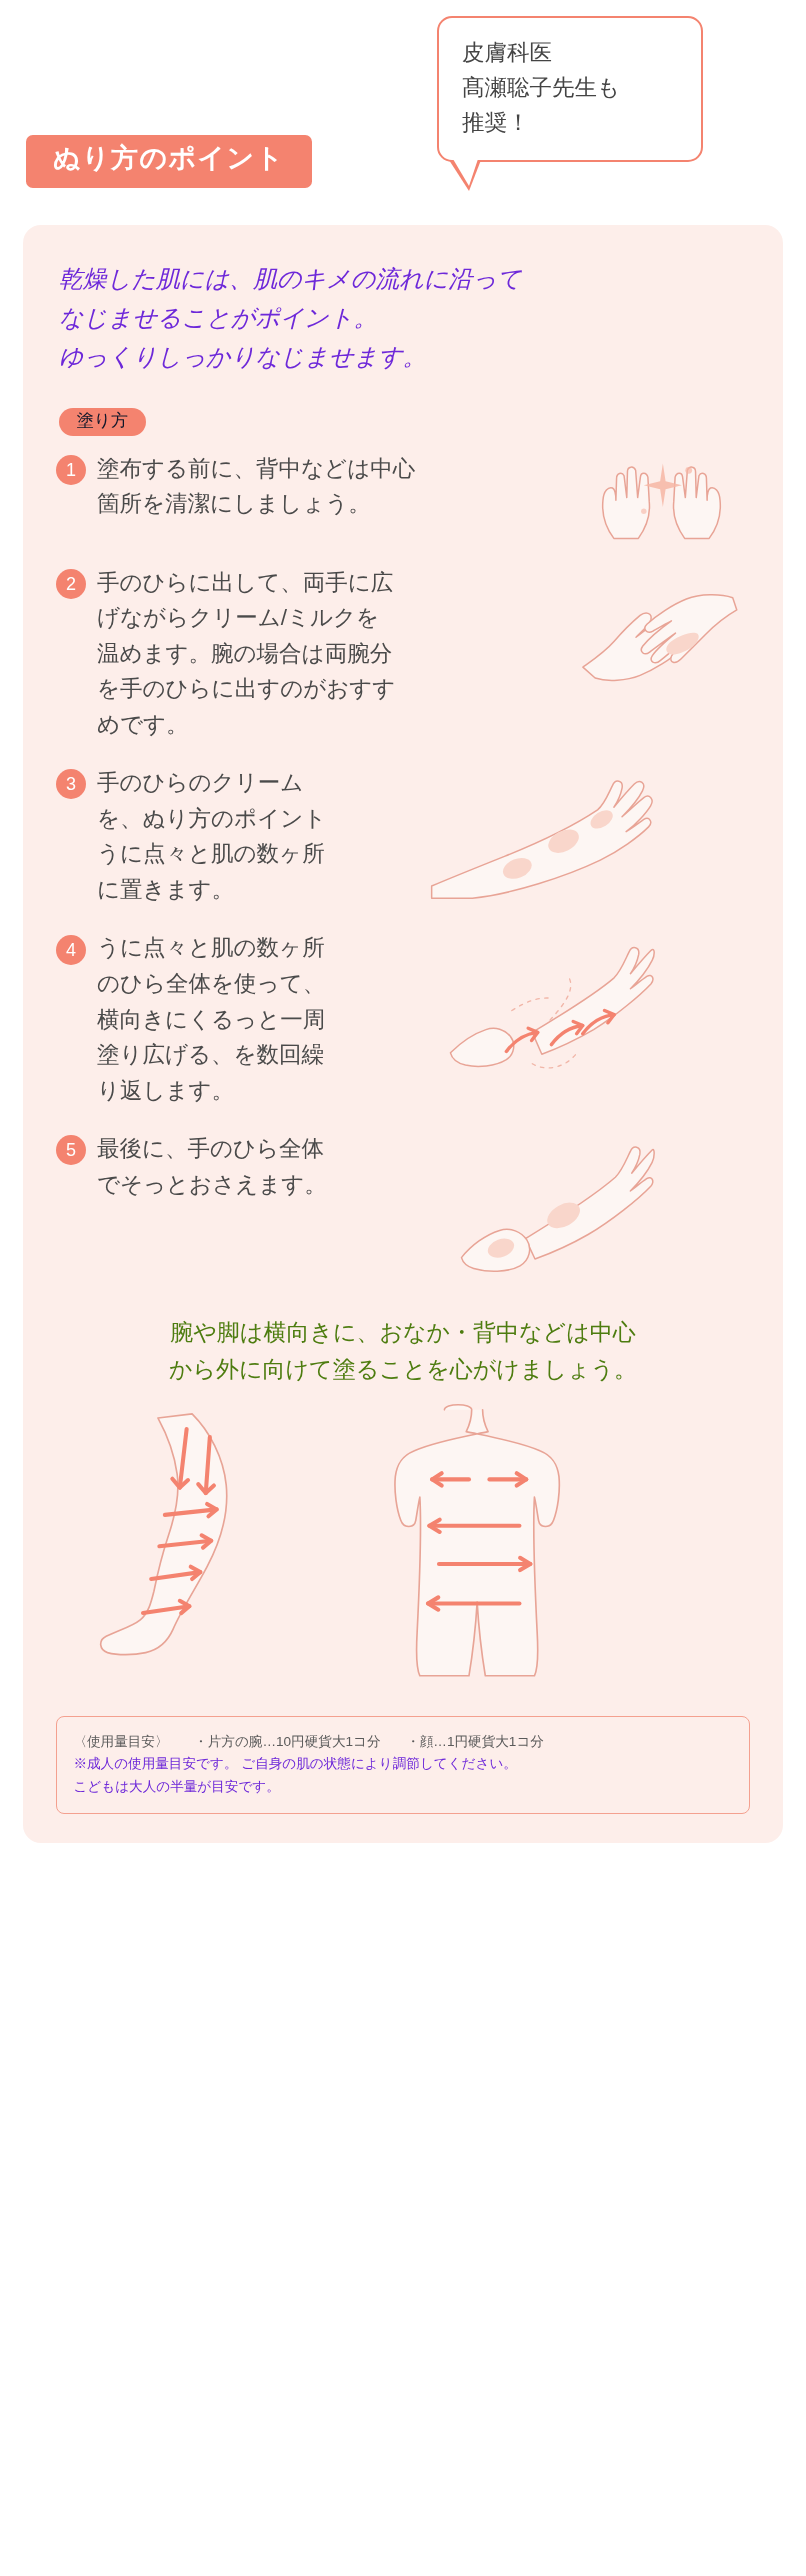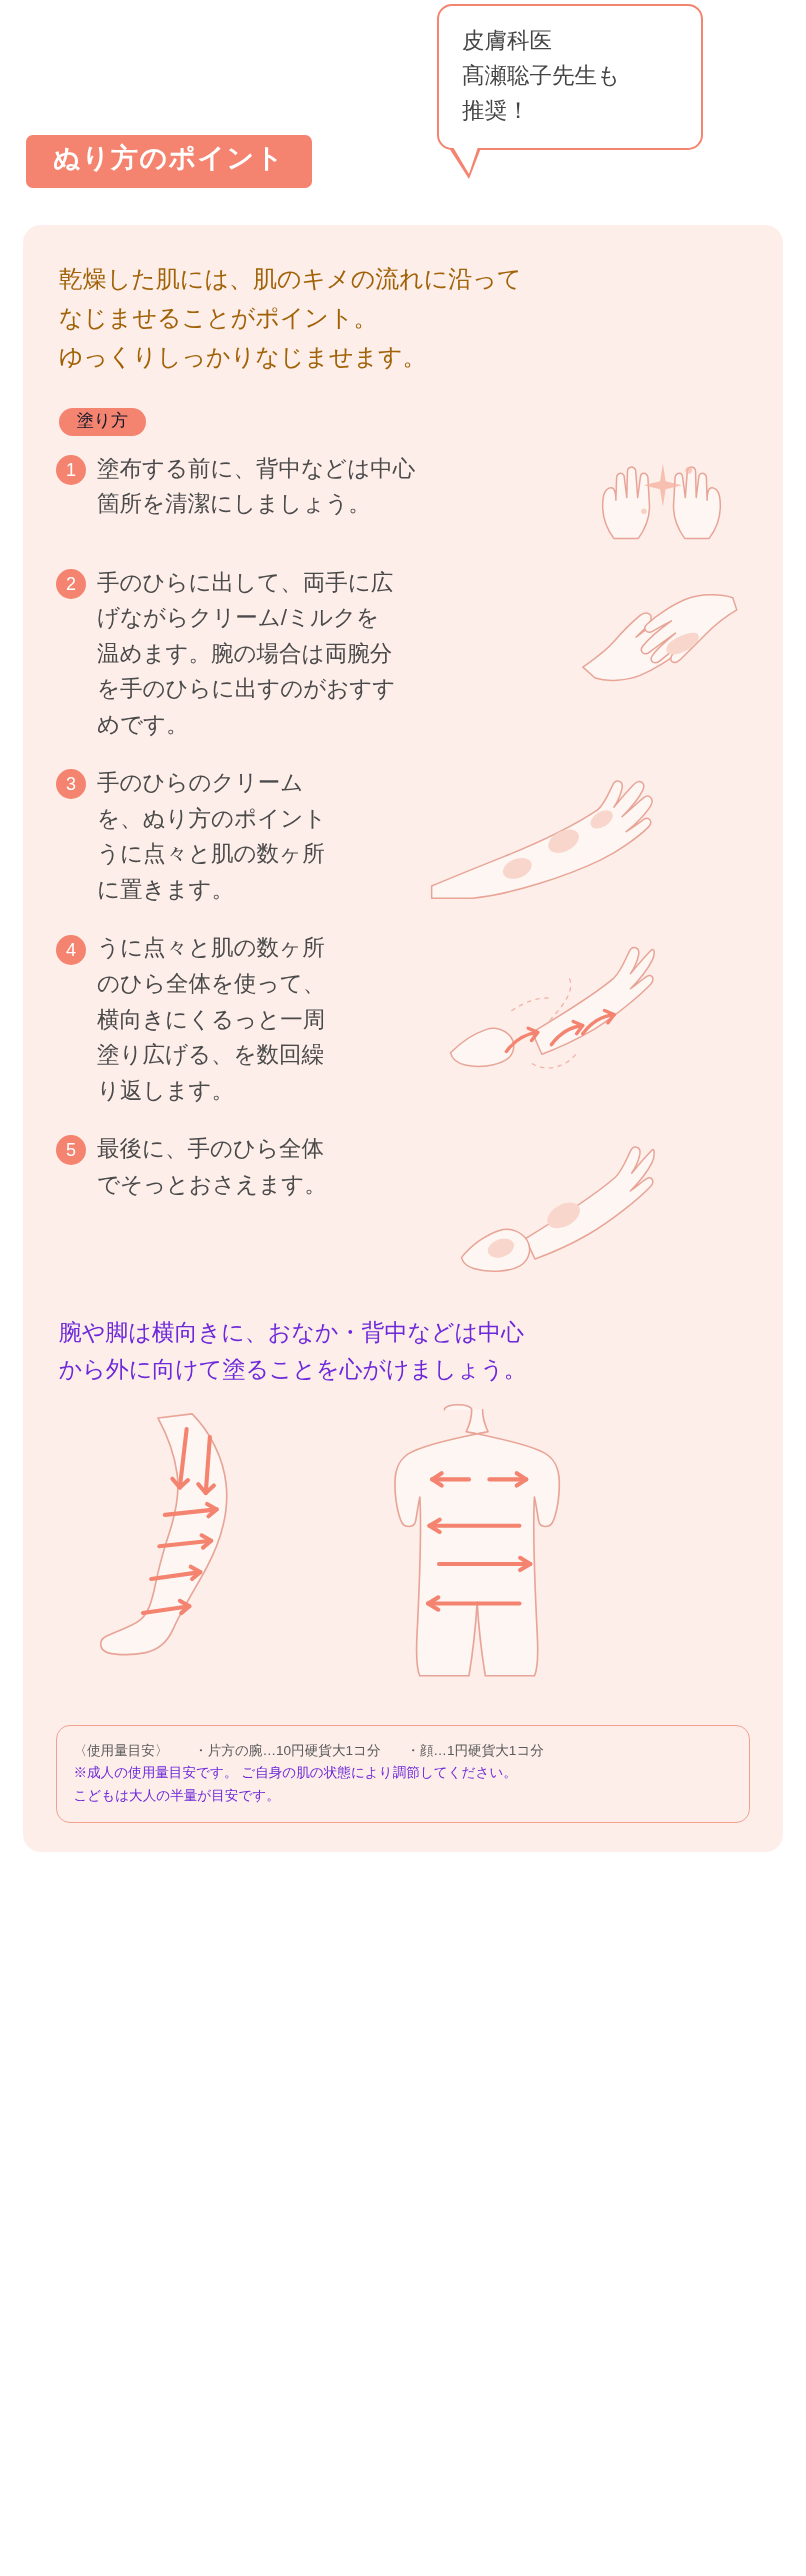--- a/index.html
+++ b/index.html
@@ -38,21 +38,21 @@
     letter-spacing: 1.4px;
     padding: 12.3px 27px 13.6px 27px;
     border-radius: 6.8px;
     line-height: 1;
     white-space: nowrap;
     font-family: Liberation Mono, monospace;
   }
   .speech-bubble {
     position: absolute;
     left: 437px;
-    top: 4px;
+    top: 16px;
     width: 266px;
     background: #ffffff;
     border: 2px solid #f4836f;
     border-radius: 15px;
     padding: 18px 20.5px 19px 23px;
     box-sizing: border-box;
     color: #444444;
     font-size: 22.5px;
     line-height: 1.55;
   }
@@ -80,24 +80,25 @@
   
   .panel {
     position: relative;
     margin: 0 23px;
     background: #fdeeea;
     border-radius: 18px;
     padding: 35px 33px 29px 33px;
     box-sizing: border-box;
   }
   .intro {
-    color: #a16207;
+    color: #6d28d9;
     font-size: 24px;
     line-height: 1.62;
     margin: 0 0 31px 2.7px;
+    font-style: italic;
   }
   .sub-badge {
     display: inline-block;
     background: #f4836f;
     color: #0f172a;
     font-size: 17px;
     border-radius: 15px;
     padding: 4.8px 18px 6.1px 18px;
     line-height: 1;
     margin: 0 0 15px 2.7px;
@@ -130,37 +131,38 @@
     line-height: 1.58;
     flex: 1 1 auto;
   }
   .step-art {
     flex: 0 0 auto;
     margin-left: 5.5px;
   }
   .w-narrow .step-text { max-width: 327px; }
 
   .closing {
-    color: #6d28d9;
+    color: #4d7c0f;
     font-size: 23px;
     line-height: 1.6;
     margin: 38px 2.7px 12.3px 2.7px;
+    text-align: center;
   }
 
   .body-art {
     text-align: center;
     margin: 6.8px 0 20.5px 0;
   }
 
   
   .note {
     border: 1.4px solid #f4a08f;
-    border-radius: 14px;
+    border-radius: 8px;
     padding: 13.6px 16.4px 15px 16.4px;
-    margin-top: 36px;
+    margin-top: 27px;
     background: transparent;
   }
   .note-line {
     color: #6d28d9;
     font-size: 13.6px;
     line-height: 1.65;
   }
   .note-line.first { color: #5a5a5a; }
   .note-sep { display: inline-block; width: 18px; }
 </style>

